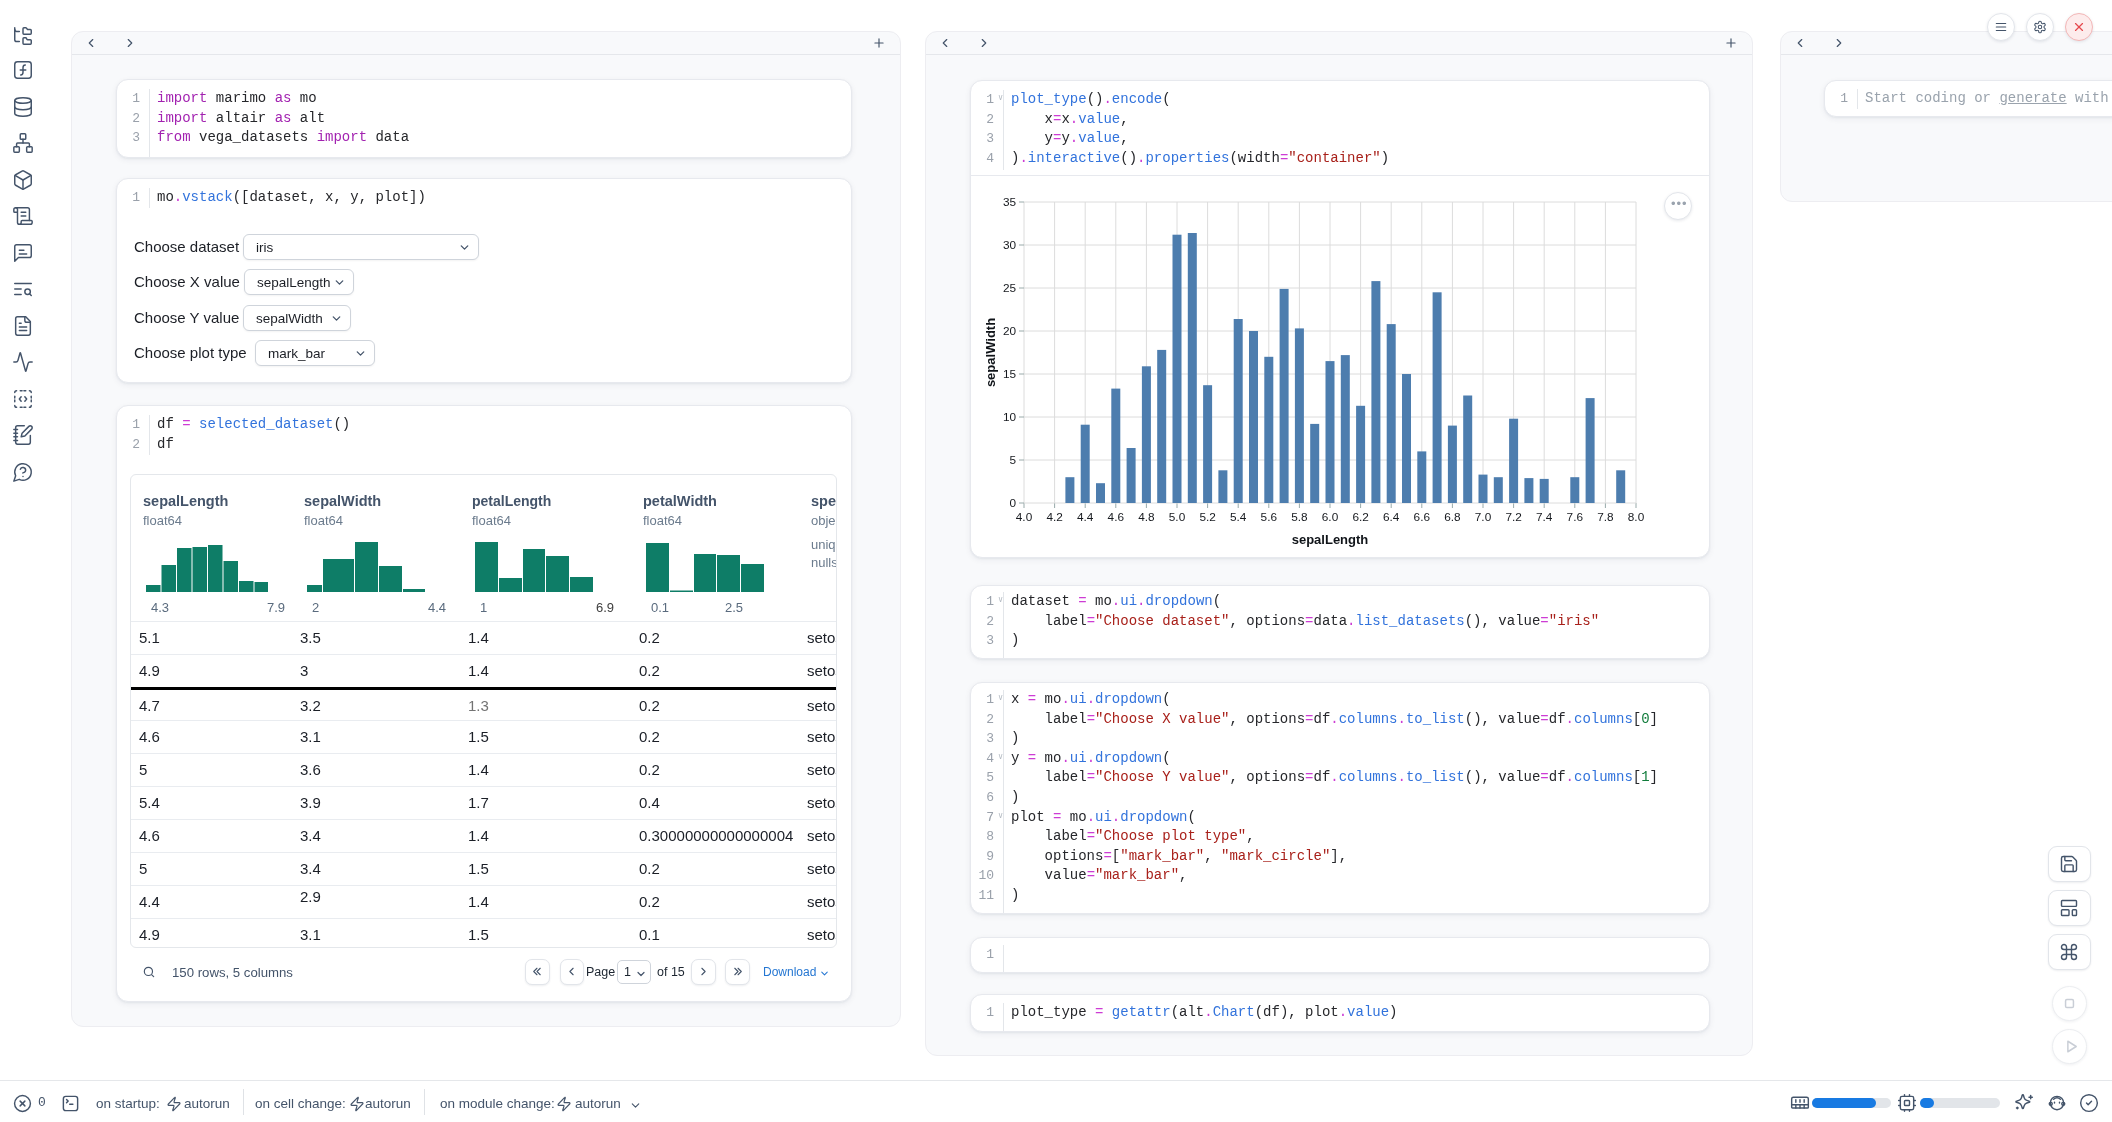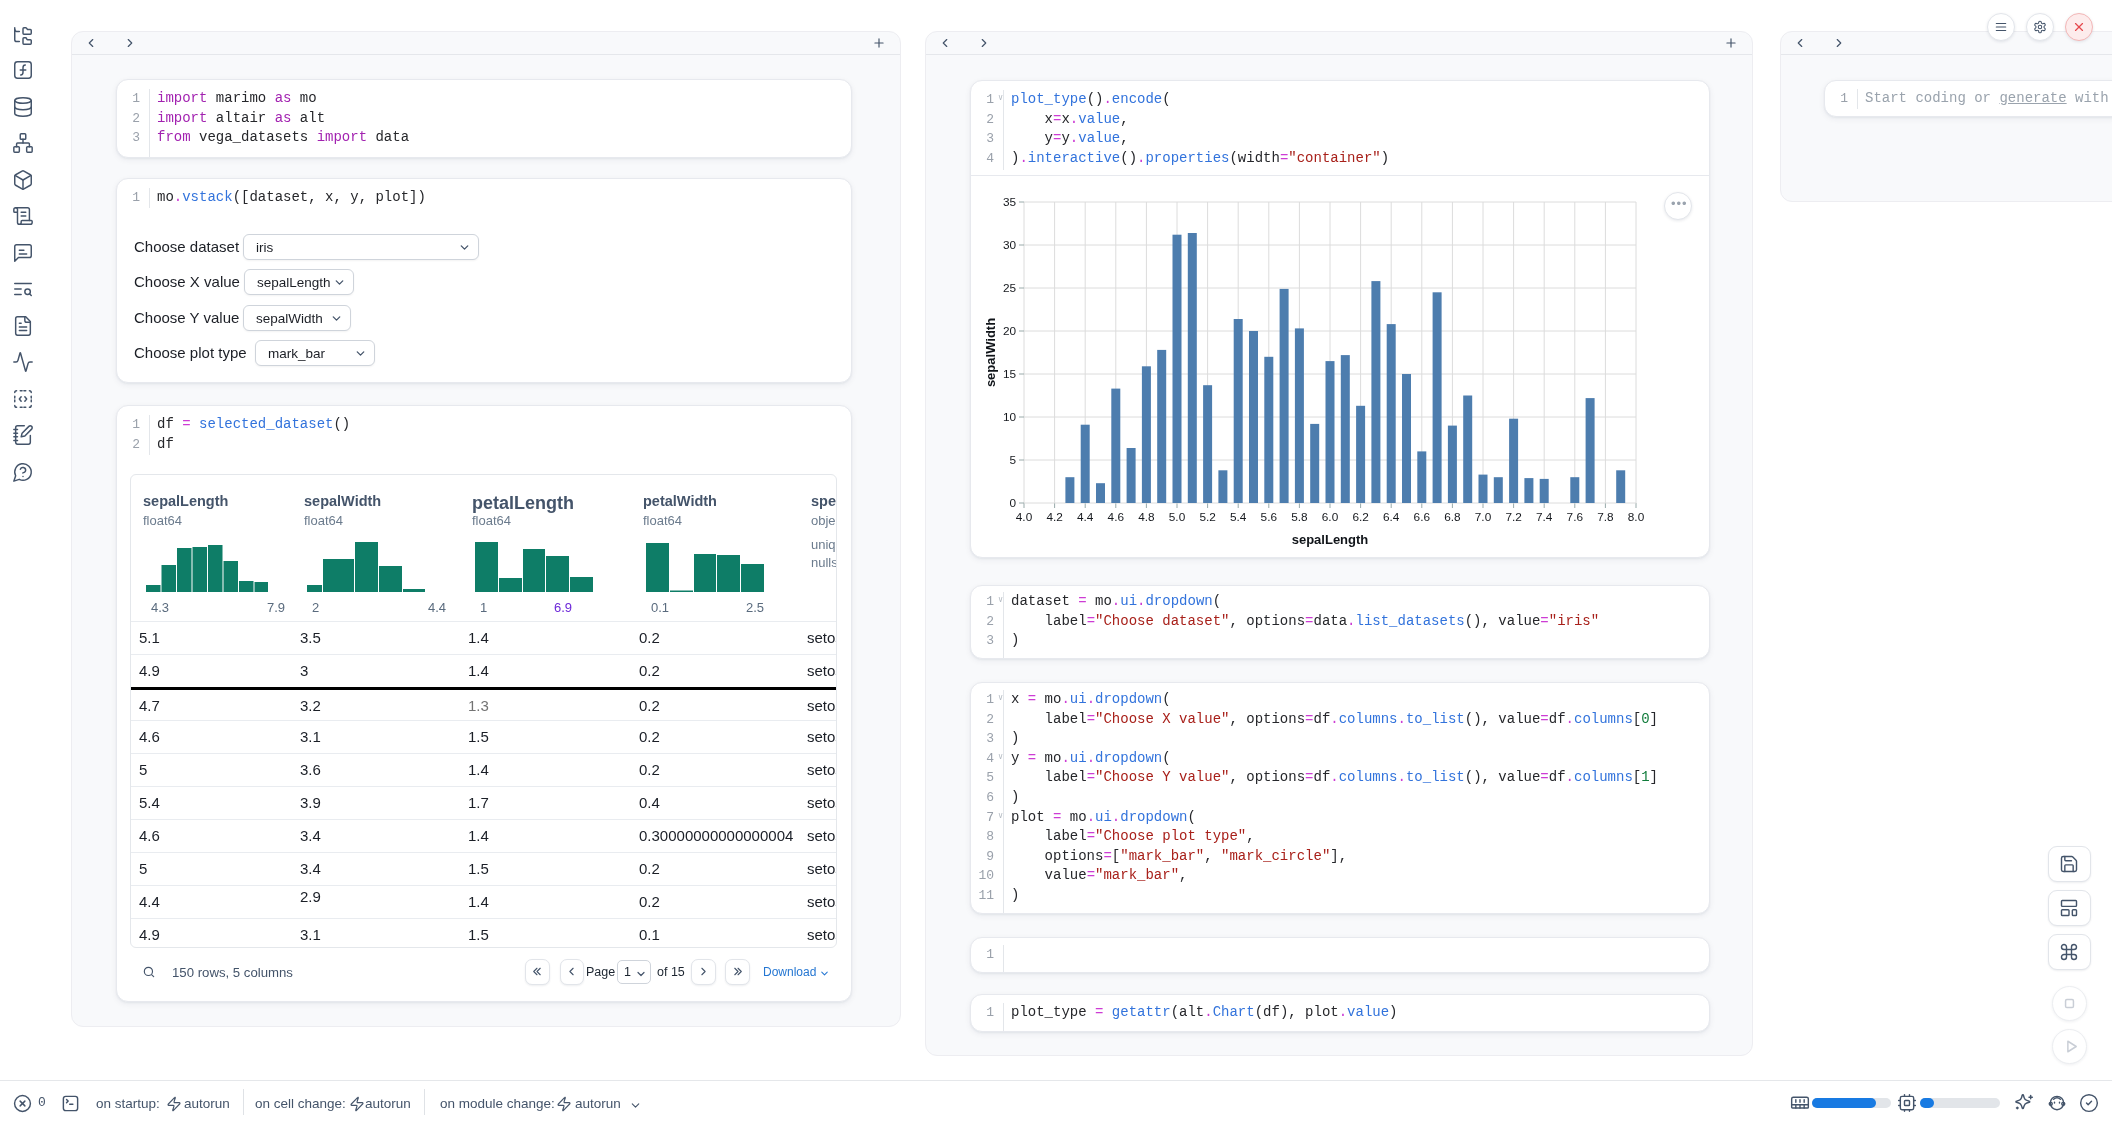--- a/index.html
+++ b/index.html
@@ -189,21 +189,21 @@
 </div>
 <div class="card" style="left:116px;top:405px;width:736px;height:597px">
 <div class="code" style="position:absolute;left:0;top:9px;right:0;height:40px"><div class="gut"><div>1</div><div>2</div></div><div class="cd">df <span class="o">=</span> <span class="f">selected_dataset</span>()
 df</div></div>
 </div>
 <div class="abs" style="left:130px;top:474px;width:707px;height:474px;background:#fff;border:1px solid #e4e7eb;border-radius:6px;overflow:hidden">
 <div class="abs" style="left:12px;top:18px;font-size:14.5px;font-weight:bold;color:#44546a;white-space:nowrap">sepalLength</div>
 <div class="abs" style="left:12px;top:38px;font-size:13px;color:#6b7b8d;white-space:nowrap">float64</div>
 <div class="abs" style="left:173px;top:18px;font-size:14.5px;font-weight:bold;color:#44546a;white-space:nowrap">sepalWidth</div>
 <div class="abs" style="left:173px;top:38px;font-size:13px;color:#6b7b8d;white-space:nowrap">float64</div>
-<div class="abs" style="left:341px;top:18px;font-size:18px;font-weight:bold;color:#44546a;white-space:nowrap">petalLength</div>
+<div class="abs" style="left:341px;top:18px;font-size:14px;font-weight:bold;color:#44546a;white-space:nowrap">petalLength</div>
 <div class="abs" style="left:341px;top:38px;font-size:13px;color:#6b7b8d;white-space:nowrap">float64</div>
 <div class="abs" style="left:512px;top:18px;font-size:14.5px;font-weight:bold;color:#44546a;white-space:nowrap">petalWidth</div>
 <div class="abs" style="left:512px;top:38px;font-size:13px;color:#6b7b8d;white-space:nowrap">float64</div>
 <div class="abs" style="left:680px;top:18px;font-size:14.5px;font-weight:bold;color:#44546a;white-space:nowrap">species</div>
 <div class="abs" style="left:680px;top:38px;font-size:13px;color:#6b7b8d;white-space:nowrap">object</div>
 <svg class="abs" style="left:15px;top:66px" width="122" height="51" viewBox="0 0 122 51">
       <rect x="0.0" y="44.0" width="14.5" height="7.0" fill="#0e7d67"></rect>
       <rect x="15.5" y="24.0" width="14.5" height="27.0" fill="#0e7d67"></rect>
       <rect x="31.0" y="7.0" width="14.5" height="44.0" fill="#0e7d67"></rect>
       <rect x="46.5" y="6.0" width="14.5" height="45.0" fill="#0e7d67"></rect>
@@ -224,30 +224,30 @@
 <div class="abs" style="left:181px;top:125px;font-size:13px;color:#5a6b7e">2</div>
 <div class="abs" style="left:255px;top:125px;width:60px;text-align:right;font-size:13px;color:#5a6b7e">4.4</div>
 <svg class="abs" style="left:344px;top:66px" width="122" height="51" viewBox="0 0 122 51">
       <rect x="0.0" y="1.0" width="23.0" height="50.0" fill="#0e7d67"></rect>
       <rect x="24.0" y="37.0" width="23.0" height="14.0" fill="#0e7d67"></rect>
       <rect x="48.0" y="8.0" width="22.0" height="43.0" fill="#0e7d67"></rect>
       <rect x="71.0" y="15.0" width="23.0" height="36.0" fill="#0e7d67"></rect>
       <rect x="95.0" y="36.0" width="23.0" height="15.0" fill="#0e7d67"></rect>
     </svg>
 <div class="abs" style="left:349px;top:125px;font-size:13px;color:#5a6b7e">1</div>
-<div class="abs" style="left:423px;top:125px;width:60px;text-align:left;font-size:13px;color:#6d28d9">6.9</div>
+<div class="abs" style="left:423px;top:125px;width:60px;text-align:right;font-size:13px;color:#404040">6.9</div>
 <svg class="abs" style="left:515px;top:66px" width="122" height="51" viewBox="0 0 122 51">
       <rect x="0.0" y="2.0" width="23.0" height="49.0" fill="#0e7d67"></rect>
       <rect x="24.0" y="49.5" width="23.0" height="1.5" fill="#0e7d67"></rect>
       <rect x="48.0" y="13.0" width="22.0" height="38.0" fill="#0e7d67"></rect>
       <rect x="71.0" y="14.0" width="23.0" height="37.0" fill="#0e7d67"></rect>
       <rect x="95.0" y="23.0" width="23.0" height="28.0" fill="#0e7d67"></rect>
     </svg>
 <div class="abs" style="left:520px;top:125px;font-size:13px;color:#5a6b7e">0.1</div>
-<div class="abs" style="left:594px;top:125px;width:60px;text-align:center;font-size:13px;color:#5a6b7e">2.5</div>
+<div class="abs" style="left:594px;top:125px;width:60px;text-align:left;font-size:13px;color:#5a6b7e">2.5</div>
 <div class="abs" style="left:680px;top:62px;font-size:13px;color:#6b7b8d;white-space:nowrap">unique: 3</div>
 <div class="abs" style="left:680px;top:80px;font-size:13px;color:#6b7b8d;white-space:nowrap">nulls: 0</div>
 <div class="abs" style="left:0;right:0;top:146px;height:33px;border-top:1px solid #e9ecf0">
 <div class="abs" style="left:8px;top:7px;font-size:15px;color:#1b1f27;white-space:nowrap">5.1</div>
 <div class="abs" style="left:169px;top:7px;font-size:15px;color:#1b1f27;white-space:nowrap">3.5</div>
 <div class="abs" style="left:337px;top:7px;font-size:15px;color:#1b1f27;white-space:nowrap">1.4</div>
 <div class="abs" style="left:508px;top:7px;font-size:15px;color:#1b1f27;white-space:nowrap">0.2</div>
 <div class="abs" style="left:676px;top:7px;font-size:15px;color:#1b1f27;white-space:nowrap">setosa</div>
 </div>
 <div class="abs" style="left:0;right:0;top:179px;height:33px;border-top:1px solid #e9ecf0">

